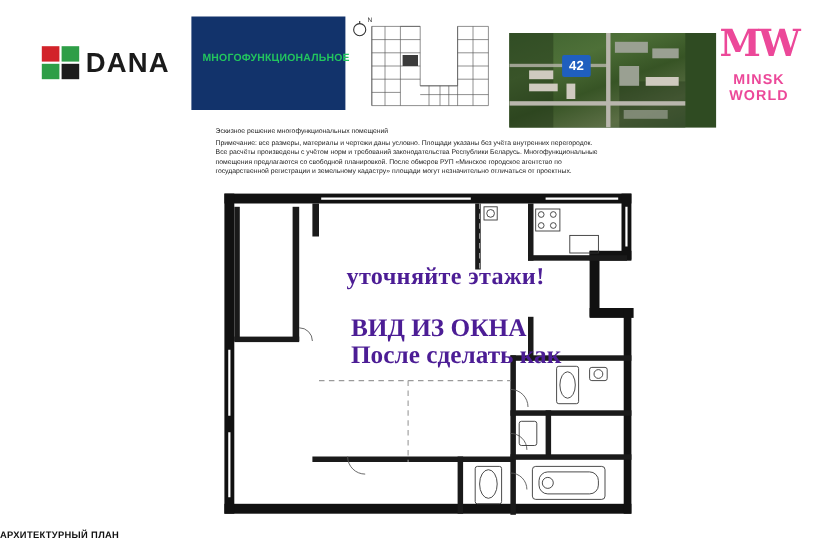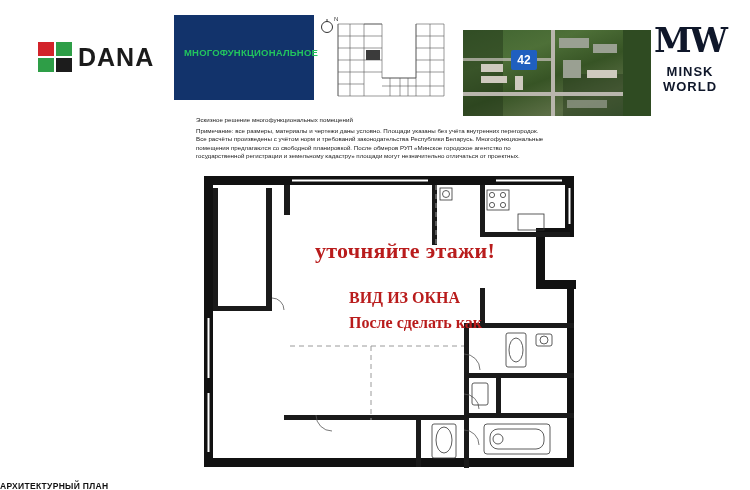--- a/index.html
+++ b/index.html
@@ -137,21 +137,21 @@
     border-radius: 2px;
   }
 
   
   .mw-logo {
     position: absolute;
     left: 640px;
     top: 20px;
     width: 100px;
     text-align: center;
-    color: #0f172a;
+    color: #ec4899;
   }
   .mw-mark {
     font-family: "DejaVu Serif", serif;
     font-size: 34px;
     font-weight: bold;
     letter-spacing: -2px;
     line-height: 40px;
   }
   .mw-name {
     font-size: 13px;
@@ -178,36 +178,35 @@
     position: absolute;
     left: 196px;
     top: 168px;
     width: 386px;
     height: 306px;
   }
   .plan svg { display: block; }
 
   .overlay-text {
     position: absolute;
-    color: #b91c1c;
+    color: #4c1d95;
     font-family: "Liberation Serif", serif;
     font-weight: bold;
   }
   .ov1 {
     left: 315px;
     top: 238px;
     font-size: 22px;
     letter-spacing: 0.3px;
   }
   .ov2 {
     left: 319px;
     top: 285px;
-    font-size: 16px;
+    font-size: 23px;
     line-height: 25px;
-    margin-left: 30px;
   }
 
   .plan-caption {
     position: absolute;
     left: 0;
     top: 481px;
     width: 750px;
     text-align: left;
     font-size: 8.5px;
     font-weight: bold;

